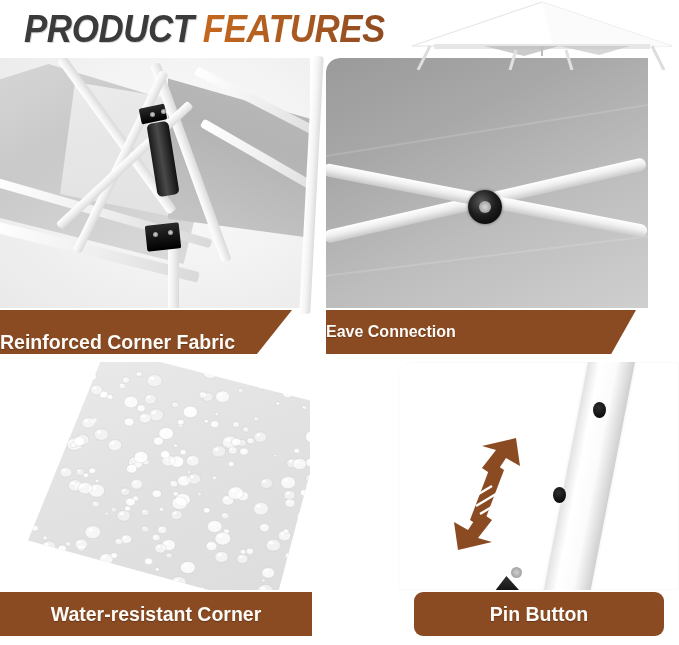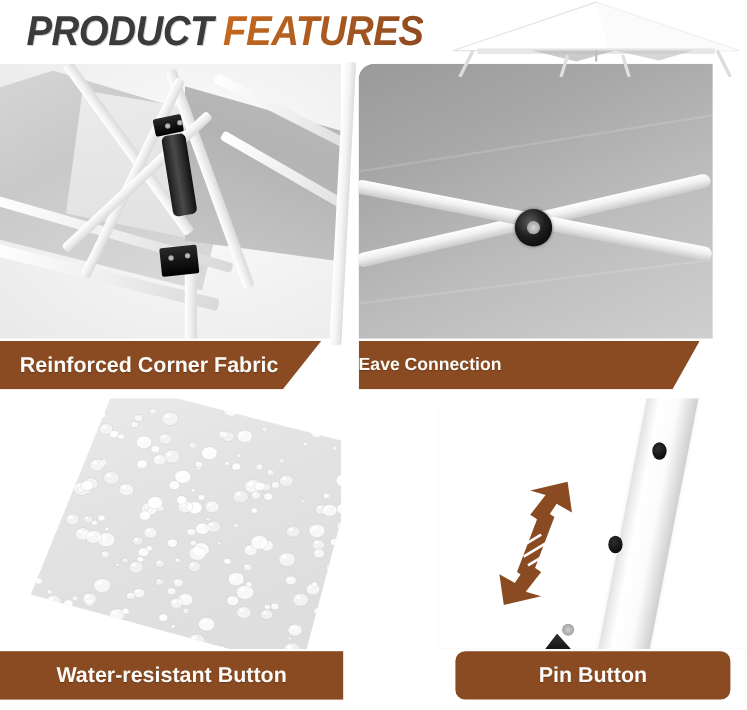--- a/index.html
+++ b/index.html
@@ -96,21 +96,21 @@
   }
   #tl-bracket-top{ left:140px; top:48px; width:26px; height:16px; transform:rotate(-12deg); }
   #tl-bracket-bot{ left:146px; top:166px; width:34px; height:26px; transform:rotate(-6deg); }
   .tl-screw{ position:absolute; width:5px; height:5px; border-radius:50%;
     background:radial-gradient(circle,#cfcfcf,#7d7d7d); }
 
   #caption-tl{
     left:0; top:310px; width:292px; height:44px;
     border-radius:0 0 10px 0;
     clip-path:polygon(0 0, 100% 0, 88% 100%, 0 100%);
-    padding-left:18px; font-size:19.5px;
+    font-size:19.5px;align-items:flex-end;
   }
 
   
   #panel-tr{ left:326px; top:58px; width:322px; height:250px; border-radius:14px 0 0 0; }
   #panel-tr .photo{
     background:linear-gradient(155deg,#9a9a9a 0%,#a8a8a8 30%,#bdbdbd 62%,#cfcfcf 100%);
     border-radius:14px 0 0 0;
   }
   #tr-fabric-seam1,#tr-fabric-seam2{
     position:absolute; background:rgba(255,255,255,0.14);
@@ -738,21 +738,21 @@
           <ellipse cx="235.0" cy="240.3" rx="2.4" ry="1.7" fill="#ffffff" fill-opacity="0.95"></ellipse>
           <ellipse cx="143.9" cy="250.0" rx="2.8" ry="2.3" fill="#ffffff" fill-opacity="0.64" stroke="#c6c6c6" stroke-opacity="0.55" stroke-width="0.6"></ellipse>
           <ellipse cx="143.1" cy="249.1" rx="0.8" ry="0.6" fill="#ffffff" fill-opacity="0.95"></ellipse>
           <ellipse cx="208.0" cy="76.5" rx="3.3" ry="2.7" fill="#ffffff" fill-opacity="0.76" stroke="#c6c6c6" stroke-opacity="0.55" stroke-width="0.6"></ellipse>
           <ellipse cx="207.0" cy="75.4" rx="1.0" ry="0.7" fill="#ffffff" fill-opacity="0.95"></ellipse>
         </svg>
     </div>
   </div>
 </div>
 <div class="caption" id="caption-bl" style="background: rgb(138, 74, 34); color: rgb(253, 251, 247);">
-  <span>Water-resistant Button</span>
+  <span>Water-resistant Corner</span>
 </div>
 
 <div class="panel" id="panel-br">
   <div class="photo">
     <div id="br-pole"></div>
     <div class="br-hole" id="br-hole-1"></div>
     <div class="br-hole" id="br-hole-2"></div>
     <div id="br-foot"></div>
     <div id="br-screw"></div>
     <svg id="br-arrow" viewBox="0 0 78 116">

